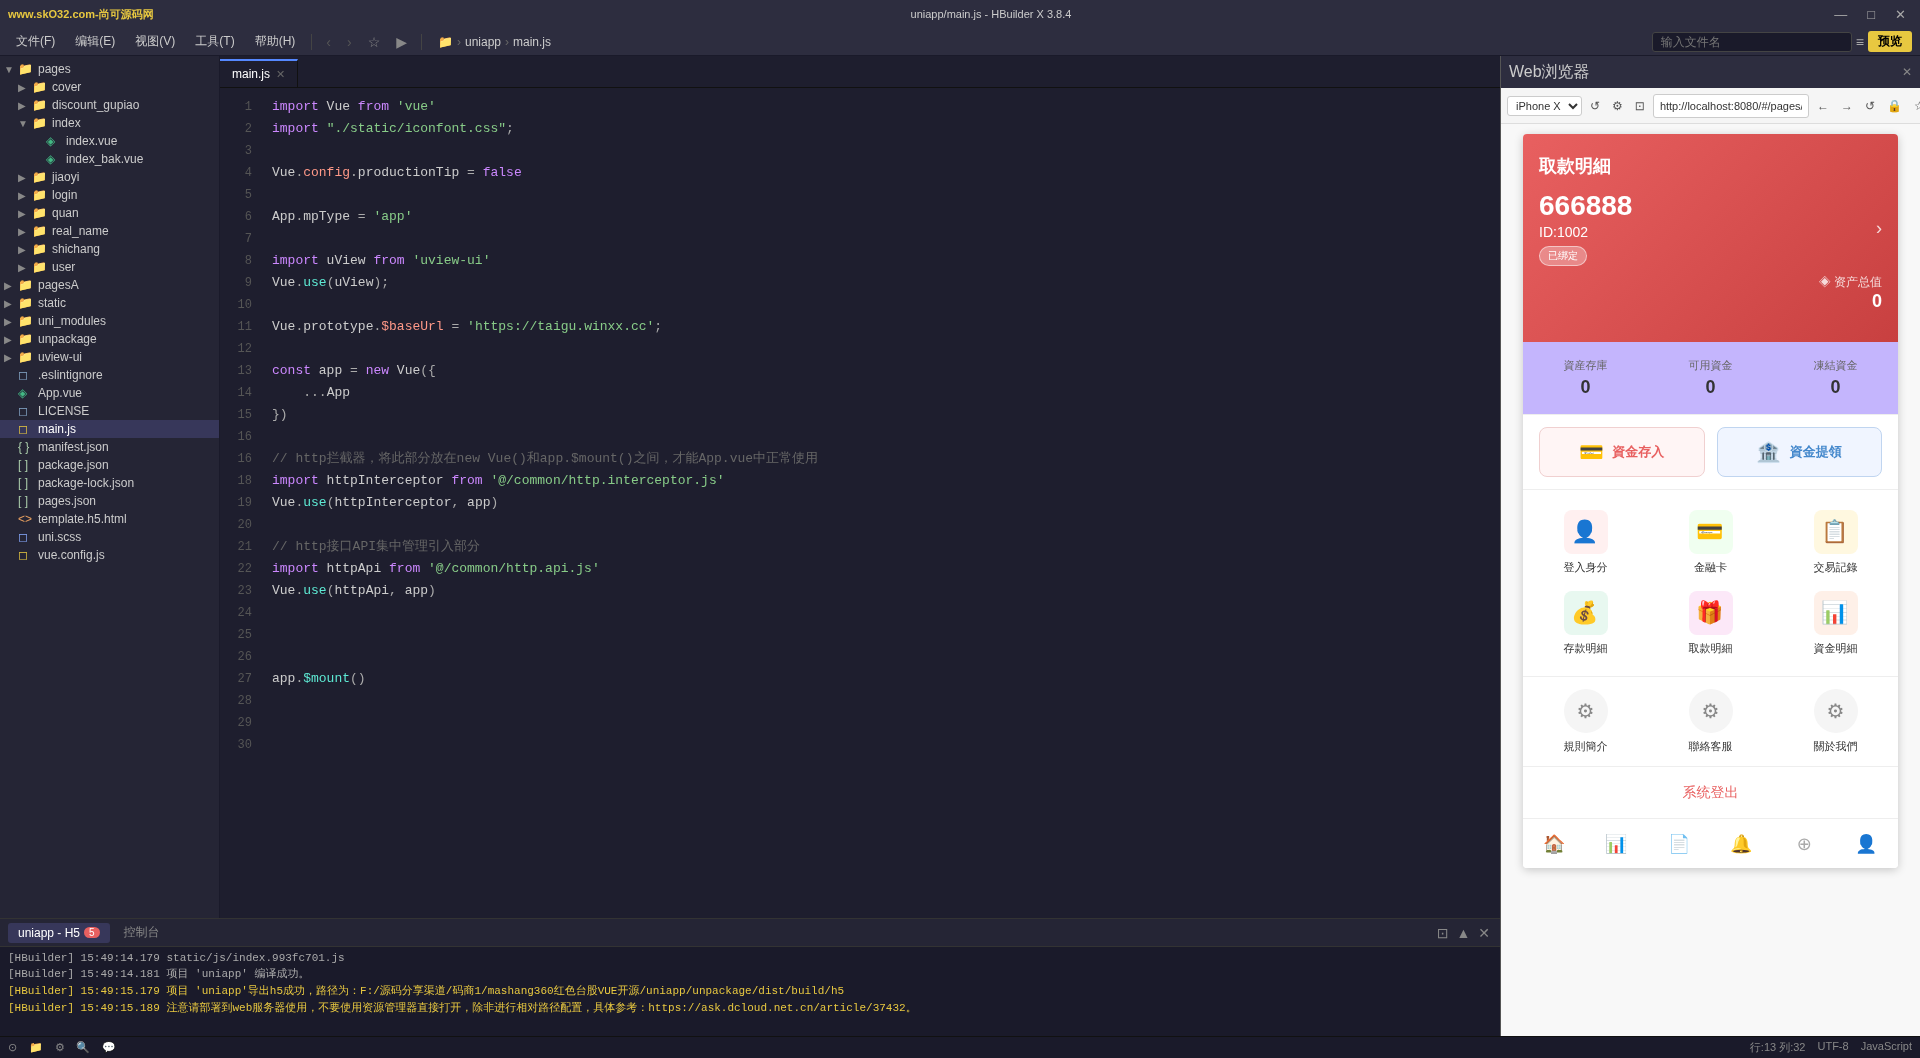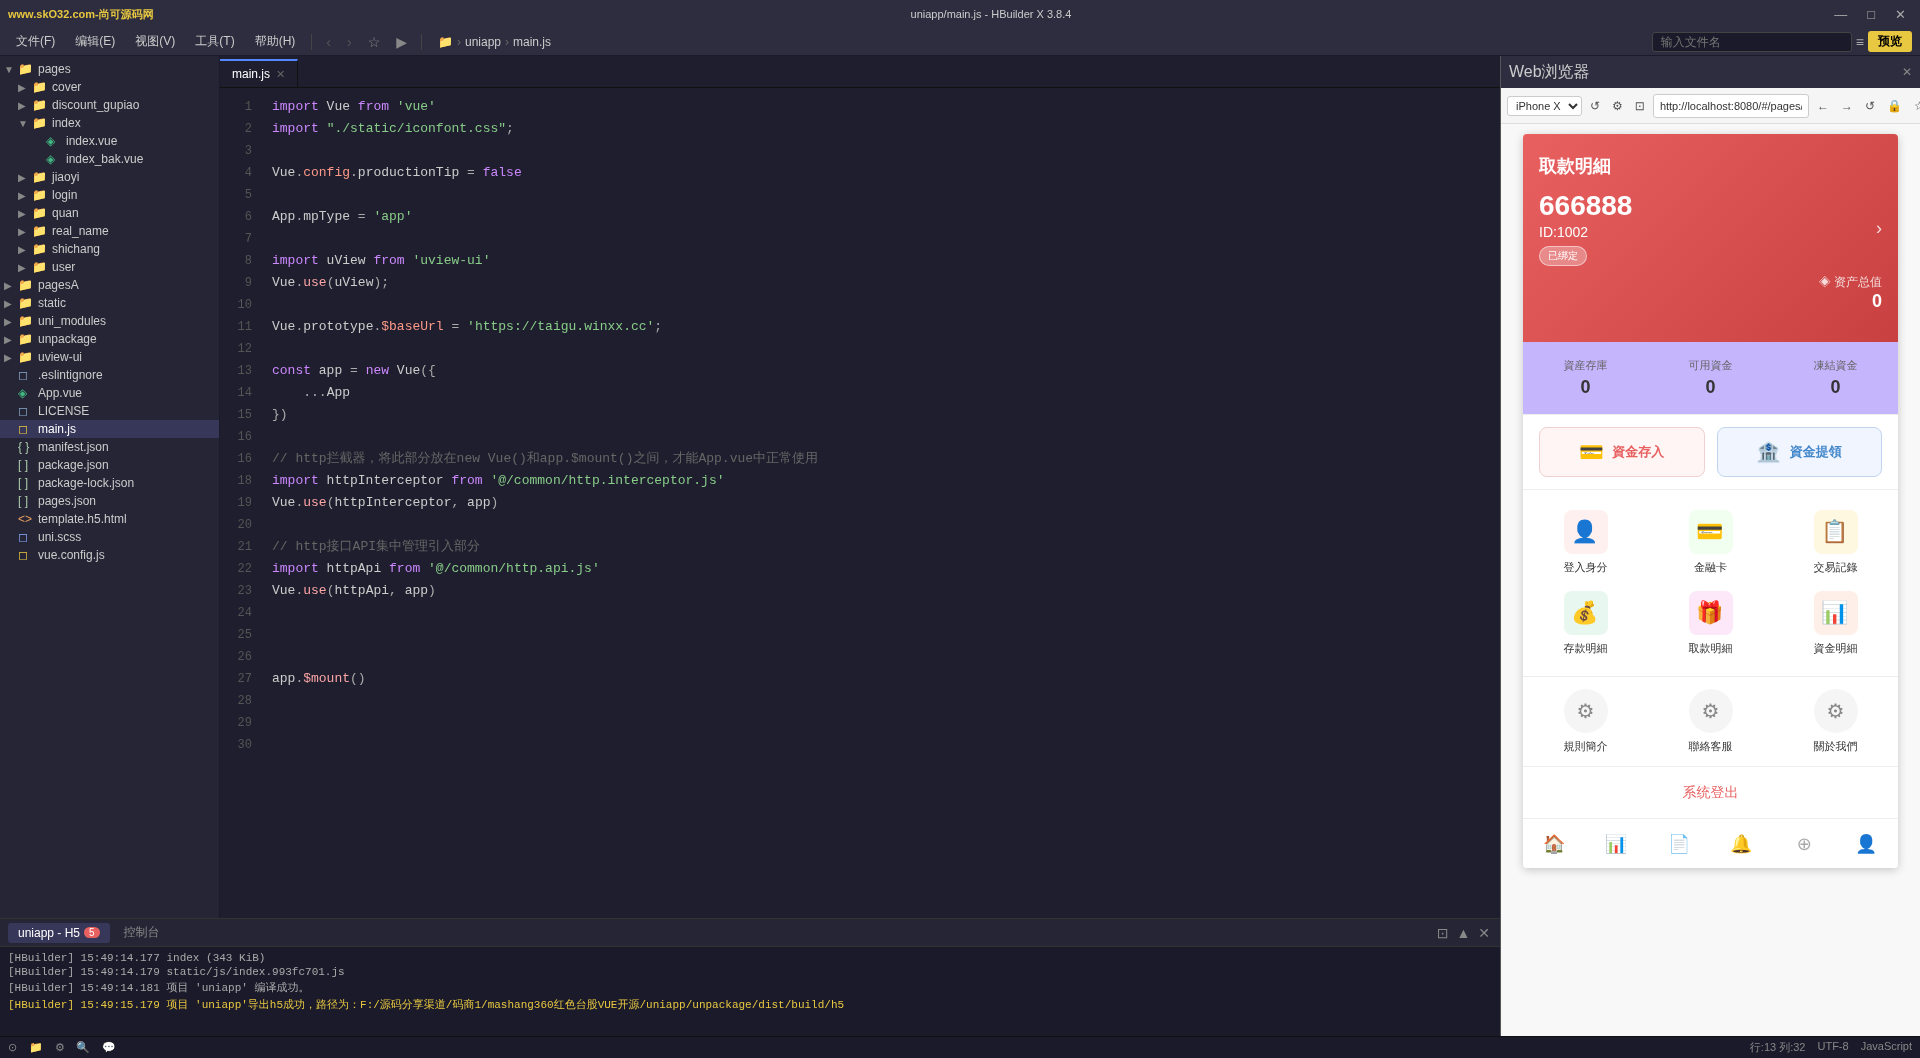--- a/index.html
+++ b/index.html
@@ -82,21 +82,21 @@
     .code-editor { flex: 1; background: #1e1e2e; overflow-y: auto; display: flex; font-family: 'Courier New', monospace; font-size: 13px; line-height: 22px; }
     .line-numbers { width: 40px; background: #1e1e2e; padding: 8px 0; text-align: right; color: #555; flex-shrink: 0; user-select: none; }
     .line-num { padding-right: 8px; font-size: 12px; }
     .code-content { flex: 1; padding: 8px 12px; color: #ccc; overflow-x: auto; }
     .code-line { white-space: pre; min-height: 22px; }
 
     
     .kw { color: #cc88ff; }
     .str { color: #88cc88; }
     .cmt { color: #666; }
-    .fn { color: #fca5a5; }
+    .fn { color: #5eead4; }
     .var { color: #ff9988; }
     .punct { color: #aaa; }
 
     
     .browser-panel {
       width: 420px;
       background: #f0f0f0;
       border-left: 1px solid #555;
       display: flex;
       flex-direction: column;
@@ -718,24 +718,24 @@
       <div class="console-tab">
         <span>控制台</span>
       </div>
       <div class="console-controls">
         <span class="console-ctrl-btn">⊡</span>
         <span class="console-ctrl-btn">▲</span>
         <span class="console-ctrl-btn">✕</span>
       </div>
     </div>
     <div class="console-content">
-      <div class="console-line normal">[HBuilder]  15:49:14.177    index (343 KiB)</div>
       <div class="console-line normal">[HBuilder]  15:49:14.179        static/js/index.993fc701.js</div>
       <div class="console-line normal">[HBuilder]  15:49:14.181  项目 'uniapp' 编译成功。</div>
       <div class="console-line warning">[HBuilder]  15:49:15.179  项目 'uniapp'导出h5成功，路径为：<span class="link">F:/源码分享渠道/码商1/mashang360红色台股VUE开源/uniapp/unpackage/dist/build/h5</span></div>
+      <div class="console-line warning">[HBuilder]  15:49:15.189  注意请部署到web服务器使用，不要使用资源管理器直接打开，除非进行相对路径配置，具体参考：<span class="link">https://ask.dcloud.net.cn/article/37432</span>。</div>
     </div>
   </div>
 </div>
 
 <div class="status-bar" style="position:fixed;bottom:0;left:0;right:0;z-index:100;">
   <span>⊙</span>
   <span>📁</span>
   <span>⚙</span>
   <span>🔍</span>
   <span>💬</span>

